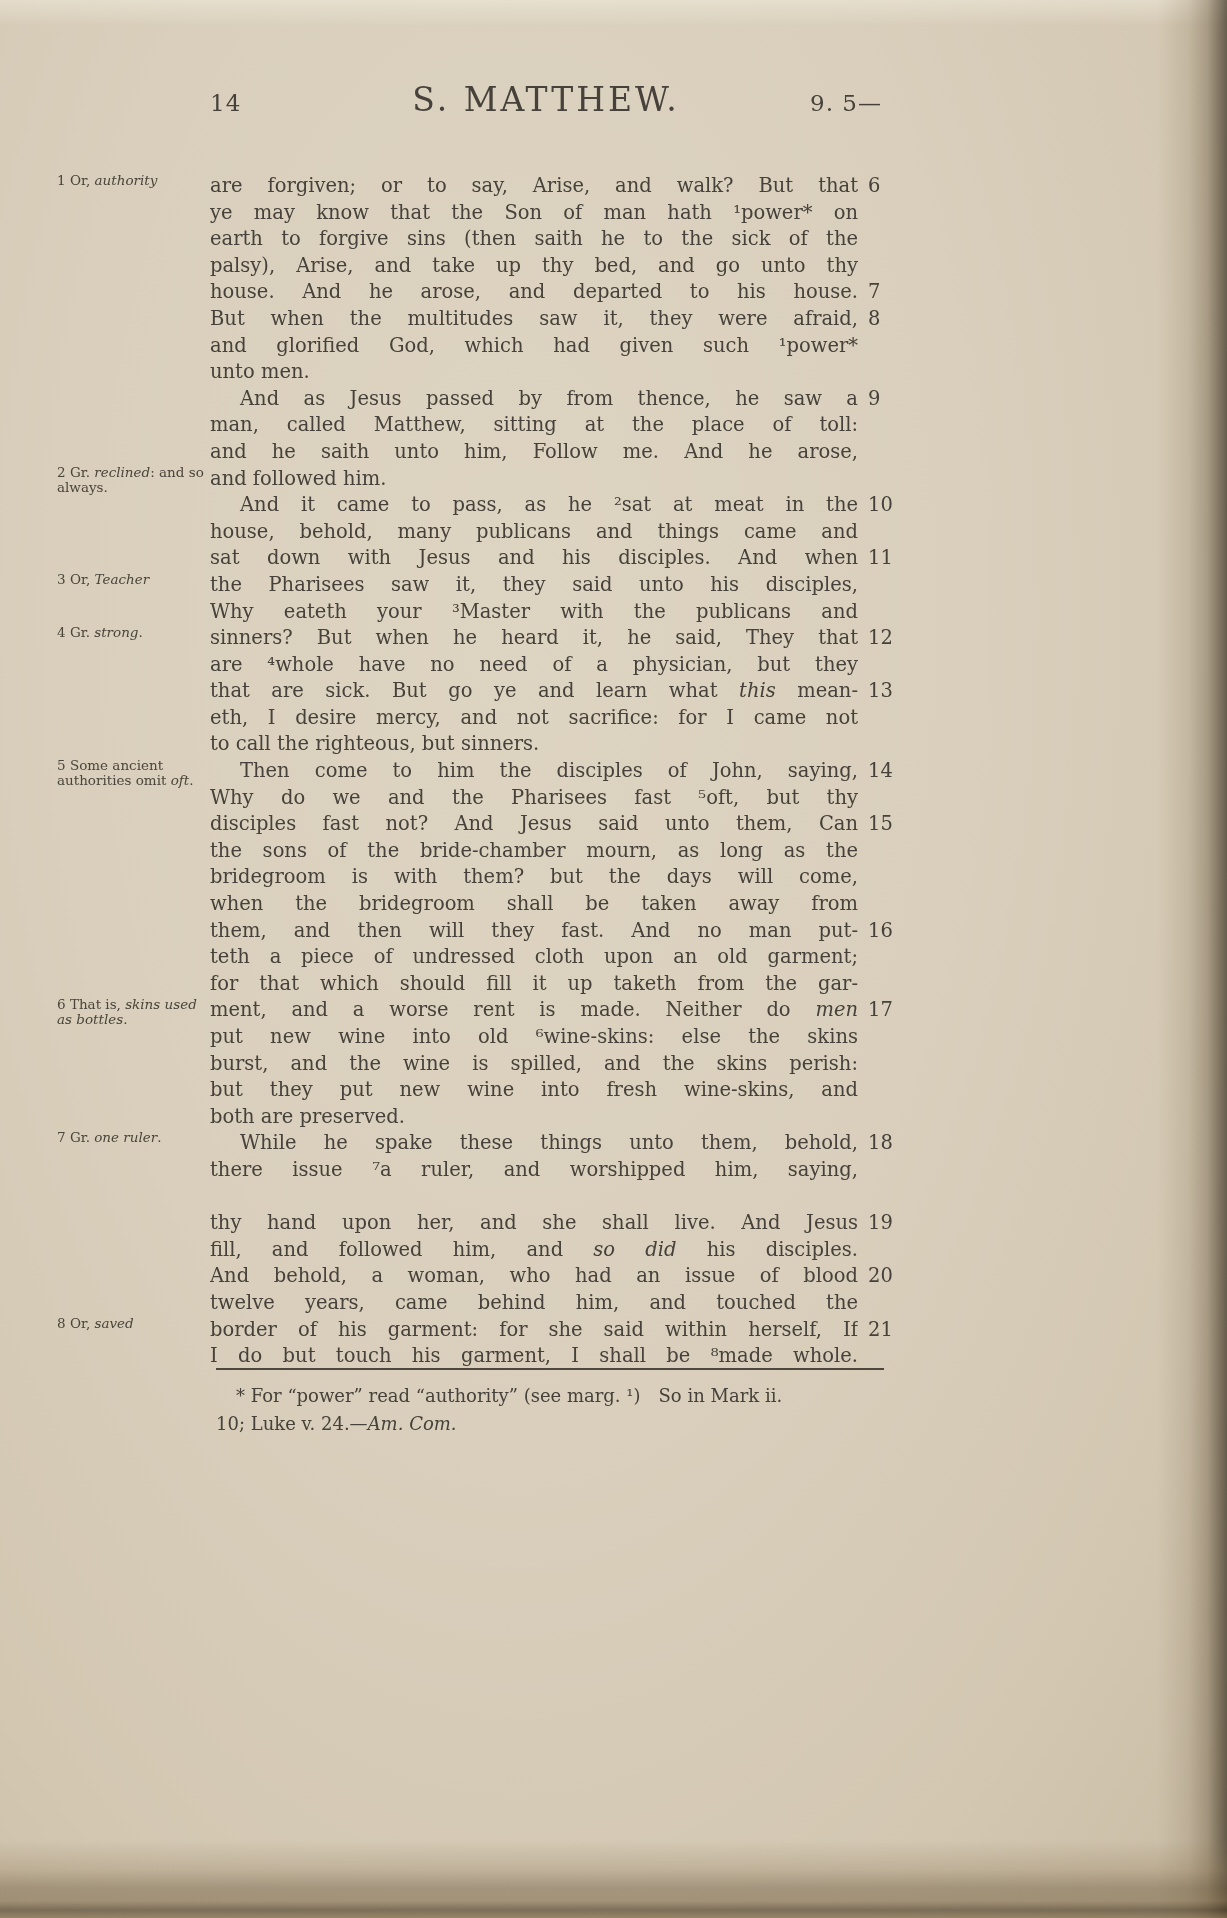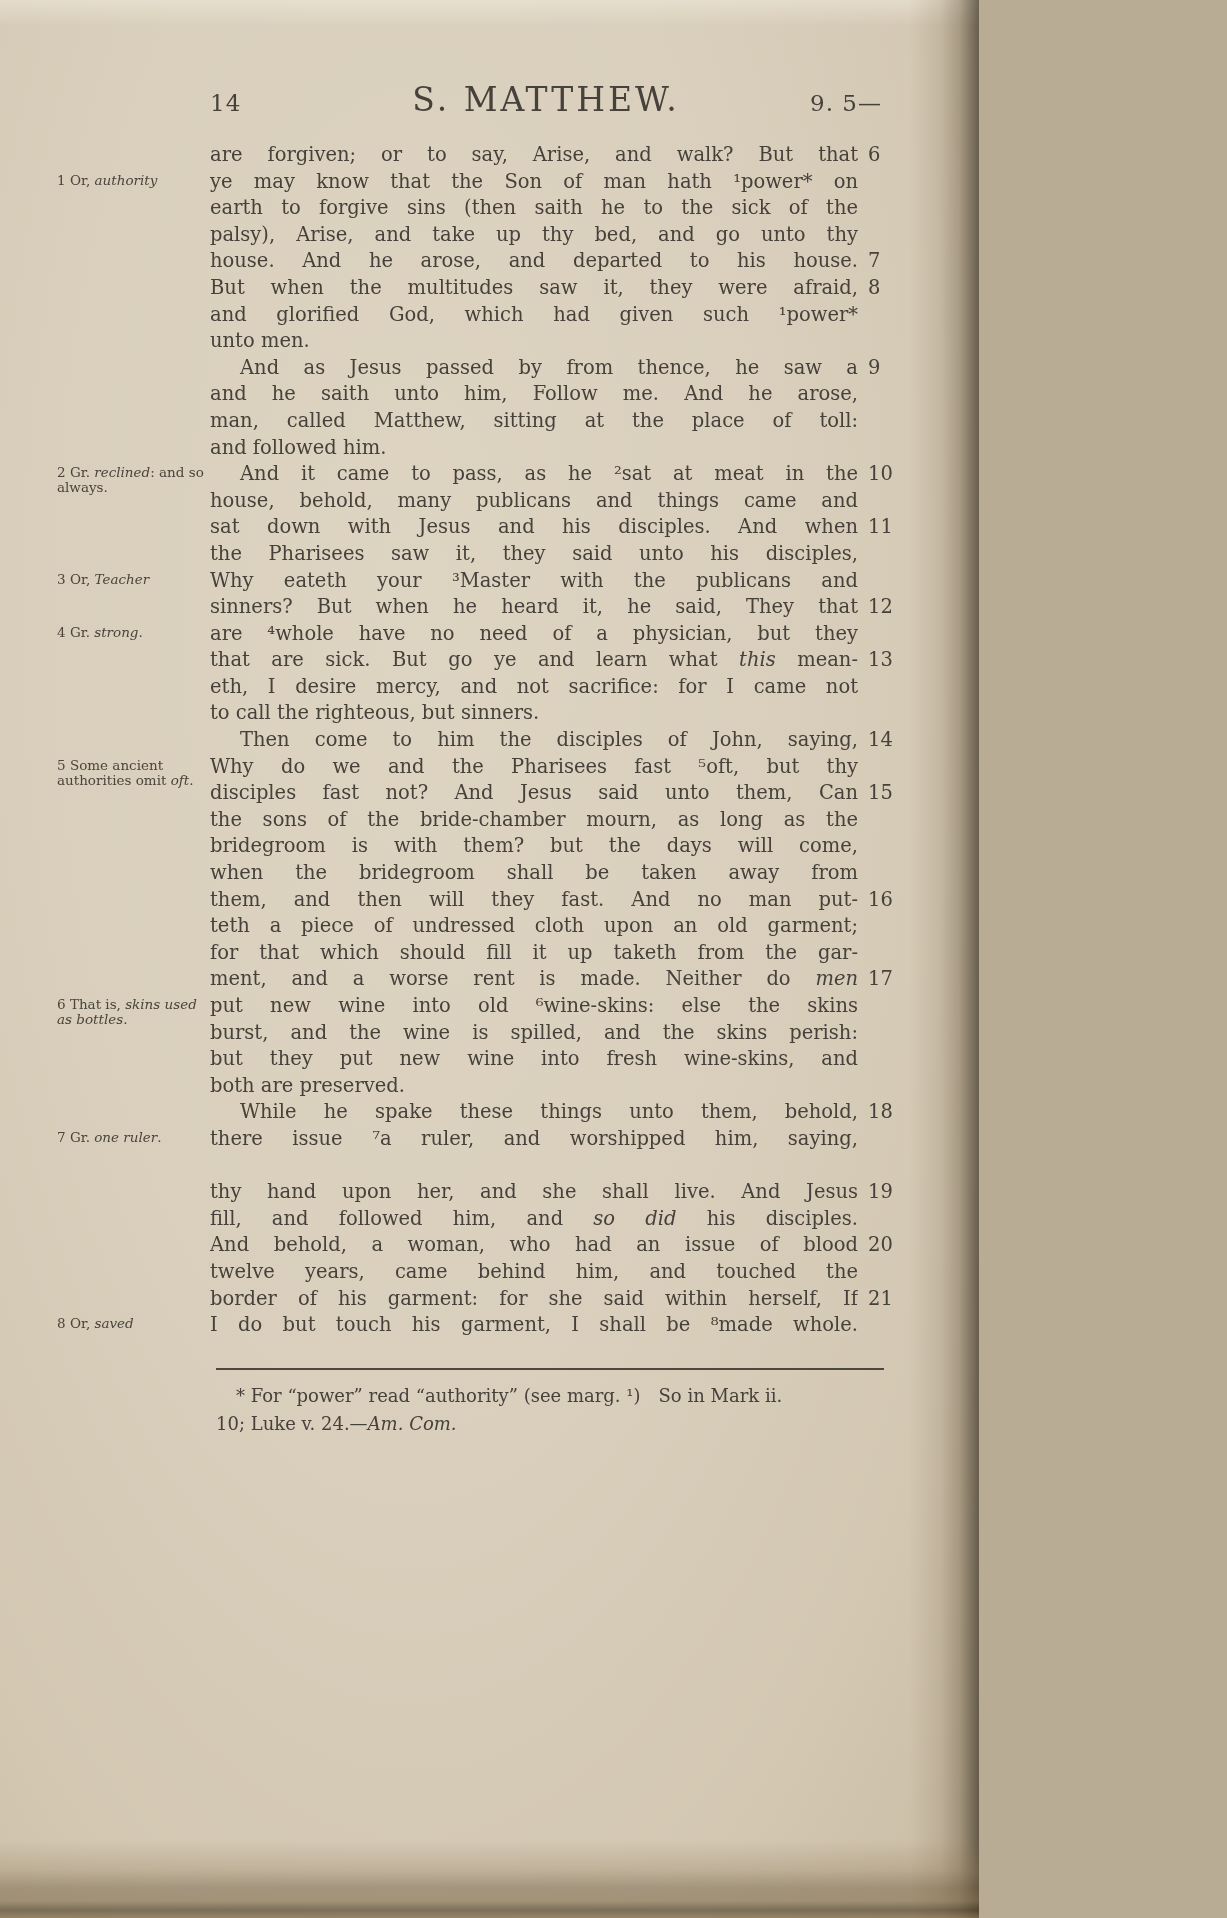--- a/index.html
+++ b/index.html
@@ -1,18 +1,18 @@
 <!DOCTYPE html>
 <html><head>
 <meta charset="utf-8">
 <style>
   html,body{margin:0;padding:0;background:#b9ac94;}
   .page{
     position:relative;
-    width:979px;height:1918px;
+    width:1227px;height:1918px;
     overflow:hidden;
     background:radial-gradient(ellipse at 42% 32%, #ded4c2 0%, #d9cfbc 45%, #d3c7b2 78%, #c9bca4 100%);
     font-family:"DejaVu Serif","Liberation Serif",serif;
     color:#46413a;
   }
   
   .edge-right{
     position:absolute;top:0;right:0;width:70px;height:100%;
     background:linear-gradient(to right, rgba(0,0,0,0) 0%, rgba(120,100,72,0.18) 45%,
       rgba(96,79,54,0.38) 72%, rgba(66,54,35,0.55) 88%, rgba(45,36,22,0.65) 100%);
@@ -46,21 +46,21 @@
     height:26.6px;align-items:baseline;
   }
   .margin-cell{position:relative;height:100%;}
   .margin-inner{
     position:absolute;top:4px;left:2px;width:148px;
     font-size:13.5px;line-height:15px;color:#4a443b;
   }
   .body-cell{
     font-size:19.5px;line-height:26.6px;
     text-align:justify;text-align-last:justify;
-    overflow:hidden;height:26.6px;
+    overflow:hidden;height:26.6px;margin-top:31px;
   }
   .line-row.indent .body-cell{text-indent:30px;}
   .line-row.para-end .body-cell{text-align-last:left;}
   .verse-cell{
     font-size:19.5px;line-height:26.6px;text-align:left;padding-left:10px;
   }
 
   .footnote{position:absolute;left:216px;top:1368px;width:676px;}
   .rule{width:668px;height:2px;background:#4d473e;margin-bottom:12px;}
   .fn-line{font-size:18px;line-height:28px;}
@@ -122,26 +122,26 @@
         <div class="body-cell"><span>unto men.</span></div>
         <div class="verse-cell"></div>
       </div>
       <div class="line-row indent">
         <div class="margin-cell"></div>
         <div class="body-cell"><span>And as Jesus passed by from thence, he saw a</span></div>
         <div class="verse-cell">9</div>
       </div>
       <div class="line-row">
         <div class="margin-cell"></div>
+        <div class="body-cell"><span>man, called Matthew, sitting at the place of toll:</span></div>
+        <div class="verse-cell"></div>
+      </div>
+      <div class="line-row">
+        <div class="margin-cell"></div>
         <div class="body-cell"><span>and he saith unto him, Follow me. And he arose,</span></div>
-        <div class="verse-cell"></div>
-      </div>
-      <div class="line-row">
-        <div class="margin-cell"></div>
-        <div class="body-cell"><span>man, called Matthew, sitting at the place of toll:</span></div>
         <div class="verse-cell"></div>
       </div>
       <div class="line-row para-end">
         <div class="margin-cell"></div>
         <div class="body-cell"><span>and followed him.</span></div>
         <div class="verse-cell"></div>
       </div>
       <div class="line-row indent">
         <div class="margin-cell">
           <div class="margin-inner"><span>2 Gr. </span><i>reclined</i><span>: and so always.</span></div>

